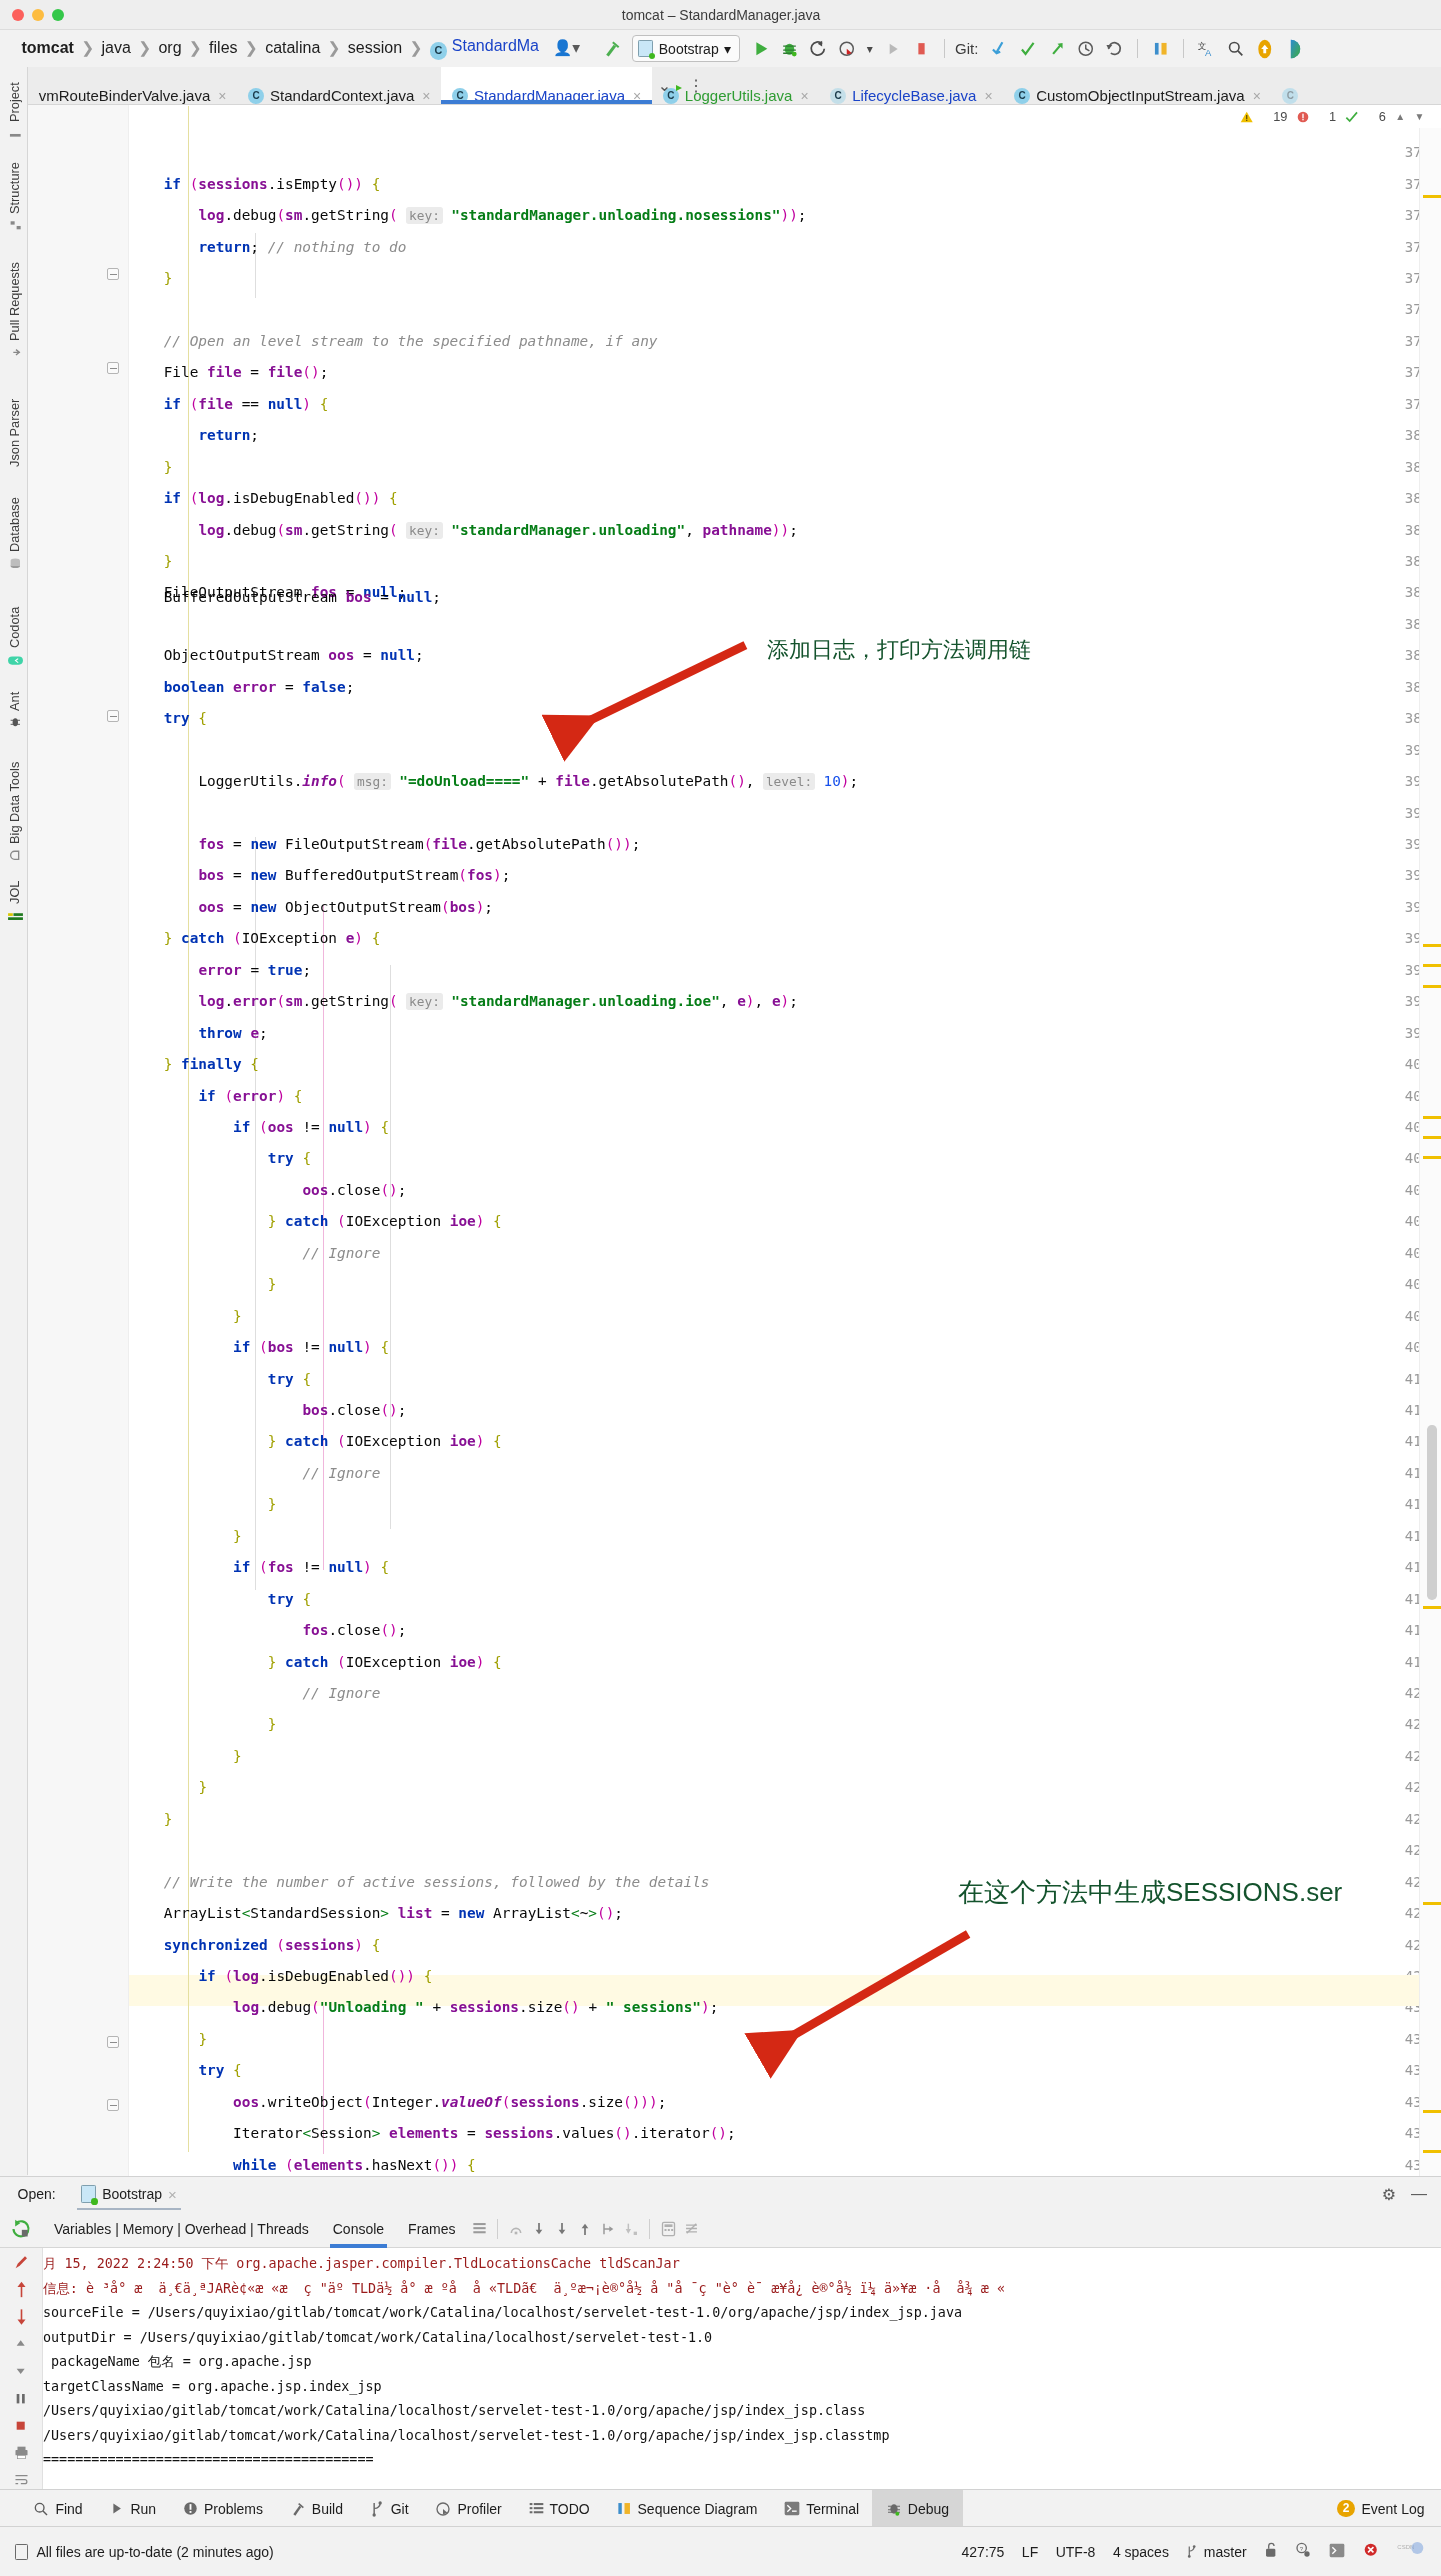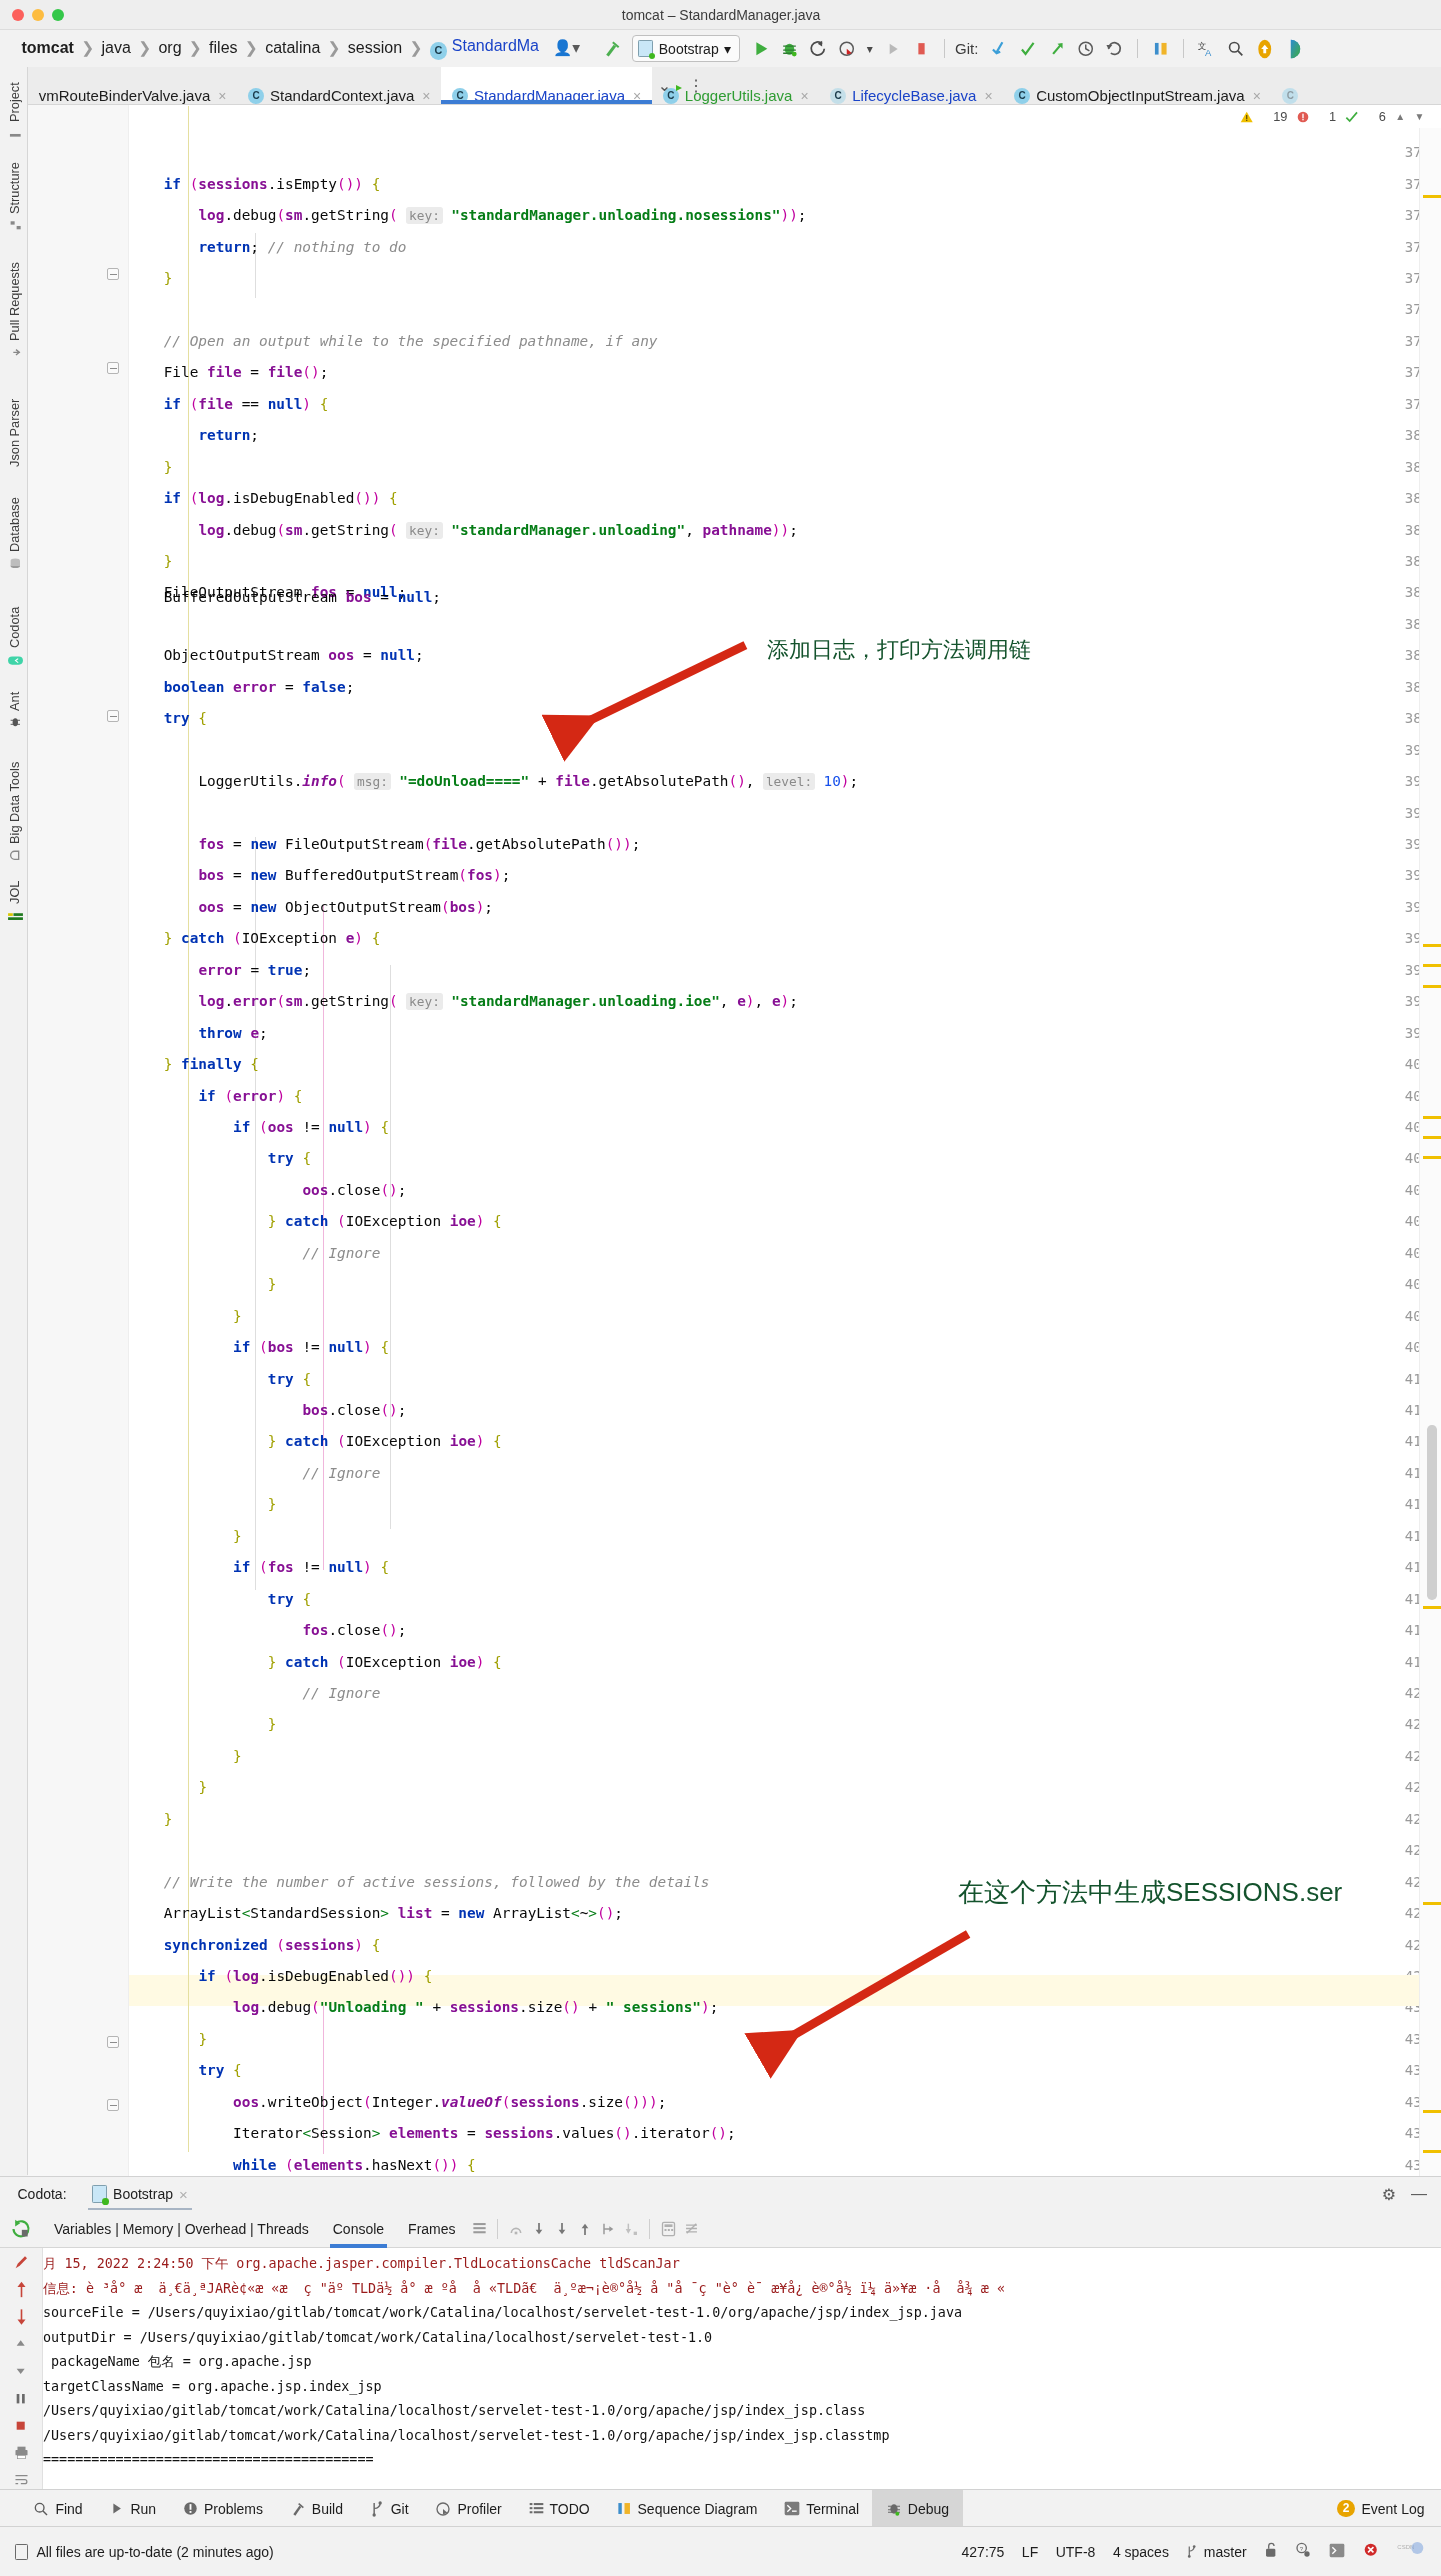--- a/index.html
+++ b/index.html
@@ -583,21 +583,21 @@
       <div class="ind-guide pink" style="left:194px; top:1901px; height:148px"></div>
       <div class="ind-guide" style="left:261px; top:860px; height:564px"></div>
 
       <div id="codelines">
           <div class="cl" style="top: 32px;"></div>
           <div class="cl" style="top: 64px;"><span class="pln"> </span><span class="pln"> </span><span class="pln"> </span><span class="pln"> </span><span class="kw">if</span><span class="pln"> </span><span class="par">(</span><span class="fld">sessions</span><span class="pln">.</span><span class="pln">isEmpty</span><span class="par">(</span><span class="par">)</span><span class="par">)</span><span class="pln"> </span><span class="brc">{</span></div>
           <div class="cl" style="top: 95px;"><span class="pln"> </span><span class="pln"> </span><span class="pln"> </span><span class="pln"> </span><span class="pln"> </span><span class="pln"> </span><span class="pln"> </span><span class="pln"> </span><span class="fld">log</span><span class="pln">.</span><span class="pln">debug</span><span class="par">(</span><span class="fld">sm</span><span class="pln">.</span><span class="pln">getString</span><span class="par">(</span><span class="pln"> </span><span class="hint">key:</span><span class="pln"> </span><span class="str">"standardManager.unloading.nosessions"</span><span class="par">)</span><span class="par">)</span><span class="pln">;</span></div>
           <div class="cl" style="top: 127px;"><span class="pln"> </span><span class="pln"> </span><span class="pln"> </span><span class="pln"> </span><span class="pln"> </span><span class="pln"> </span><span class="pln"> </span><span class="pln"> </span><span class="kw">return</span><span class="pln">;</span><span class="pln"> </span><span class="cmt">// nothing to do</span></div>
           <div class="cl" style="top: 158px;"><span class="pln"> </span><span class="pln"> </span><span class="pln"> </span><span class="pln"> </span><span class="brc">}</span></div>
           <div class="cl" style="top: 189px;"></div>
-          <div class="cl" style="top: 221px;"><span class="pln"> </span><span class="pln"> </span><span class="pln"> </span><span class="pln"> </span><span class="cmt">// Open an output while to the specified pathname, if any</span></div>
+          <div class="cl" style="top: 221px;"><span class="pln"> </span><span class="pln"> </span><span class="pln"> </span><span class="pln"> </span><span class="cmt">// Open an level stream to the specified pathname, if any</span></div>
           <div class="cl" style="top: 252px;"><span class="pln"> </span><span class="pln"> </span><span class="pln"> </span><span class="pln"> </span><span class="pln">File</span><span class="pln"> </span><span class="fld">file</span><span class="pln"> </span><span class="pln">=</span><span class="pln"> </span><span class="fld">file</span><span class="par">(</span><span class="par">)</span><span class="pln">;</span></div>
           <div class="cl" style="top: 284px;"><span class="pln"> </span><span class="pln"> </span><span class="pln"> </span><span class="pln"> </span><span class="kw">if</span><span class="pln"> </span><span class="par">(</span><span class="fld">file</span><span class="pln"> </span><span class="pln">=</span><span class="pln">=</span><span class="pln"> </span><span class="kw">null</span><span class="par">)</span><span class="pln"> </span><span class="brc">{</span></div>
           <div class="cl" style="top: 315px;"><span class="pln"> </span><span class="pln"> </span><span class="pln"> </span><span class="pln"> </span><span class="pln"> </span><span class="pln"> </span><span class="pln"> </span><span class="pln"> </span><span class="kw">return</span><span class="pln">;</span></div>
           <div class="cl" style="top: 347px;"><span class="pln"> </span><span class="pln"> </span><span class="pln"> </span><span class="pln"> </span><span class="brc">}</span></div>
           <div class="cl" style="top: 378px;"><span class="pln"> </span><span class="pln"> </span><span class="pln"> </span><span class="pln"> </span><span class="kw">if</span><span class="pln"> </span><span class="par">(</span><span class="fld">log</span><span class="pln">.</span><span class="pln">isDebugEnabled</span><span class="par">(</span><span class="par">)</span><span class="par">)</span><span class="pln"> </span><span class="brc">{</span></div>
           <div class="cl" style="top: 410px;"><span class="pln"> </span><span class="pln"> </span><span class="pln"> </span><span class="pln"> </span><span class="pln"> </span><span class="pln"> </span><span class="pln"> </span><span class="pln"> </span><span class="fld">log</span><span class="pln">.</span><span class="pln">debug</span><span class="par">(</span><span class="fld">sm</span><span class="pln">.</span><span class="pln">getString</span><span class="par">(</span><span class="pln"> </span><span class="hint">key:</span><span class="pln"> </span><span class="str">"standardManager.unloading"</span><span class="pln">,</span><span class="pln"> </span><span class="fld">pathname</span><span class="par">)</span><span class="par">)</span><span class="pln">;</span></div>
           <div class="cl" style="top: 441px;"><span class="pln"> </span><span class="pln"> </span><span class="pln"> </span><span class="pln"> </span><span class="brc">}</span></div>
           <div class="cl" style="top: 472px;"><span class="pln"> </span><span class="pln"> </span><span class="pln"> </span><span class="pln"> </span><span class="pln">FileOutputStream</span><span class="pln"> </span><span class="fld">fos</span><span class="pln"> </span><span class="pln">=</span><span class="pln"> </span><span class="kw">null</span><span class="pln">;</span></div>
           <div class="cl" style="top: 477px;"><span class="pln"> </span><span class="pln"> </span><span class="pln"> </span><span class="pln"> </span><span class="pln">BufferedOutputStream</span><span class="pln"> </span><span class="fld">bos</span><span class="pln"> </span><span class="pln">=</span><span class="pln"> </span><span class="kw">null</span><span class="pln">;</span></div>
           <div class="cl" style="top: 535px;"><span class="pln"> </span><span class="pln"> </span><span class="pln"> </span><span class="pln"> </span><span class="pln">ObjectOutputStream</span><span class="pln"> </span><span class="fld">oos</span><span class="pln"> </span><span class="pln">=</span><span class="pln"> </span><span class="kw">null</span><span class="pln">;</span></div>
@@ -710,21 +710,21 @@
       <span>Bookmarks</span>
     </div>
     <div class="bl-item" style="top:222px;height:27px">
       <svg width="12" height="17.5" viewBox="0 0 18 26">
           <path d="M2 0 h14 v24 l-7 -7 -7 7 z" fill="#333"></path>
         </svg>
     </div>
   </div>
 
   <div class="debug-head">
-    <span class="dh-label">Codota:</span>
+    <span class="dh-label">Open:</span>
     <div class="dh-tab">
       <span class="cfg-ico">
           <span class="body"></span>
           <span class="dot"></span>
         </span>
       <span>Bootstrap</span>
       <span style="color:#b0b0b0;font-size:15px">×</span>
     </div>
     <div class="dh-right">
       <span>⚙</span>

